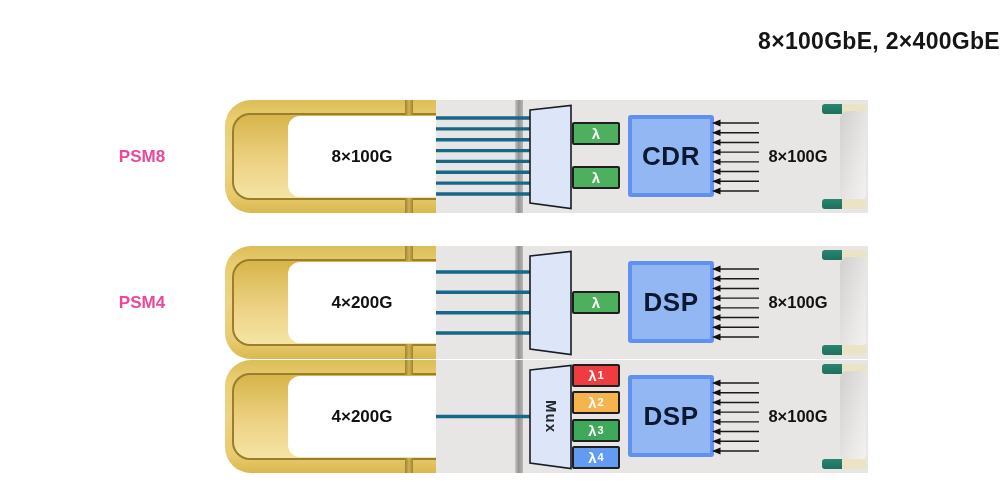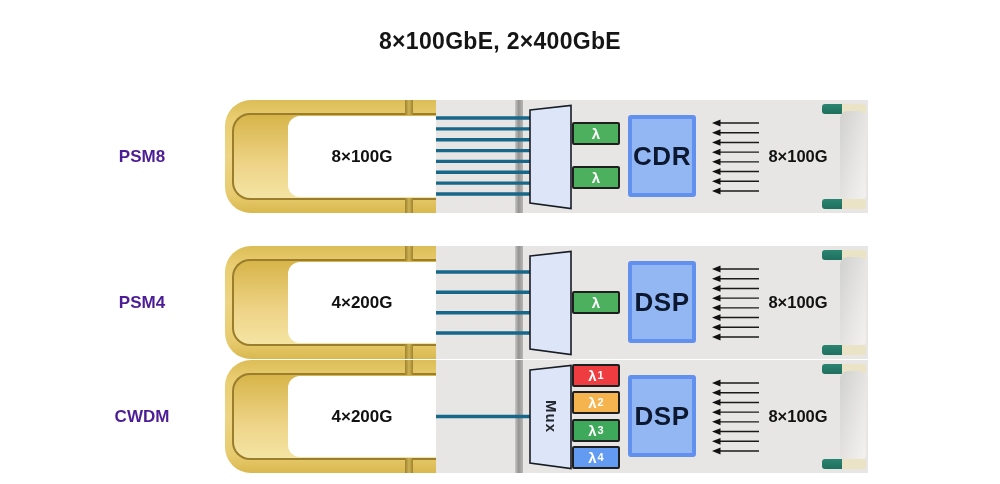--- a/index.html
+++ b/index.html
@@ -1,21 +1,21 @@
 <!DOCTYPE html>
 <html><head>
 <meta charset="utf-8">
 <style>
   html,body{margin:0;padding:0;background:#fff;font-family:"Liberation Sans",sans-serif;}
   #canvas{position:relative;width:1000px;height:484px;background:#fff;overflow:hidden;}
-  #title{position:absolute;top:28px;left:0;width:1000px;text-align:center;
+  #title{position:absolute;top:28px;left:0;width:1000px;text-align:right;
          font-size:23px;font-weight:600;color:#151515;letter-spacing:.3px;}
   .row{position:absolute;left:0;width:1000px;height:113px;}
   .rlabel{position:absolute;left:92px;width:100px;height:113px;top:0;display:flex;
-          align-items:center;justify-content:center;font-size:17px;font-weight:600;color:#4c1d95;}
+          align-items:center;justify-content:center;font-size:17px;font-weight:600;color:#ec4899;}
   .strip{position:absolute;left:436px;width:432px;top:0;height:113px;background:#e7e6e4;}
   .dividerbar{position:absolute;left:515px;width:8px;top:0;height:113px;
           background:linear-gradient(90deg,#c9c8c6,#949391 45%,#b7b6b4);}
   .lines{position:absolute;left:436px;top:0;width:97px;height:113px;}
   
   .gold{position:absolute;left:225px;width:211px;top:0;height:113px;
         background:linear-gradient(180deg,#dcbd58 0%,#eace72 18%,#eed483 50%,#e8cb6f 84%,#d9b84e 100%);
         border-radius:26px 0 0 26px;}
   .gold-outline{position:absolute;left:7px;right:0;top:13px;bottom:13px;
         border:2px solid #9a7d2d;border-right:none;border-radius:18px 0 0 18px;
@@ -29,21 +29,21 @@
   
   .trap{position:absolute;left:529px;top:0;width:43px;height:113px;}
   .mux{position:absolute;left:531px;width:40px;top:0;height:113px;display:flex;
         align-items:center;justify-content:center;writing-mode:vertical-rl;
         font-size:15px;font-weight:600;color:#23272e;letter-spacing:1px;}
   .lambdas{position:absolute;left:572px;width:48px;top:0;height:113px;}
   .lbox{position:absolute;left:0;width:44px;height:19px;border:2px solid #1f1f1f;
         border-radius:2px;display:flex;align-items:center;justify-content:center;
         color:#fff;font-size:15px;font-weight:700;}
   .lbox sub{font-size:11px;line-height:1;margin-left:1px;}
-  .chip{position:absolute;left:628px;width:68px;top:15px;height:82px;box-sizing:border-box;
+  .chip{position:absolute;left:628px;width:86px;top:15px;height:82px;box-sizing:border-box;
         background:#93b7f3;border:4px solid #6190ee;border-radius:3px;display:flex;
         align-items:center;justify-content:center;font-size:26px;font-weight:700;color:#0c1830;
         letter-spacing:.5px;}
   .arrows{position:absolute;left:710px;top:0;width:50px;height:113px;}
   .rport{position:absolute;left:752px;width:92px;top:0;height:113px;display:flex;
         align-items:center;justify-content:center;font-size:16.5px;font-weight:600;color:#111;}
   
   .rconn{position:absolute;left:822px;width:44px;top:4px;height:105px;}
   .rbody{position:absolute;left:18px;right:0;top:7px;bottom:7px;border-radius:8px;
         background:linear-gradient(105deg,#d0d0ce,#e9e8e6 65%,#f3f2f0);}
@@ -177,21 +177,20 @@
         </div>
       <div class="rbody"></div>
       <div class="tab tb">
           <span class="teal"></span>
           <span class="cream"></span>
         </div>
     </div>
   </section>
 
   <section class="row" style="top:360px">
-    <div class="rlabel">CWDM</div>
     <div class="strip"></div>
     <div class="dividerbar"></div>
     <svg class="lines">
         <line x1="0" x2="97" y1="56.5" y2="56.5" stroke="#17678a" stroke-width="3.4"></line>
       </svg>
     <div class="gold">
       <div class="gold-outline"></div>
       <div class="notch nt"></div>
       <div class="notch nb"></div>
       <div class="plate">

